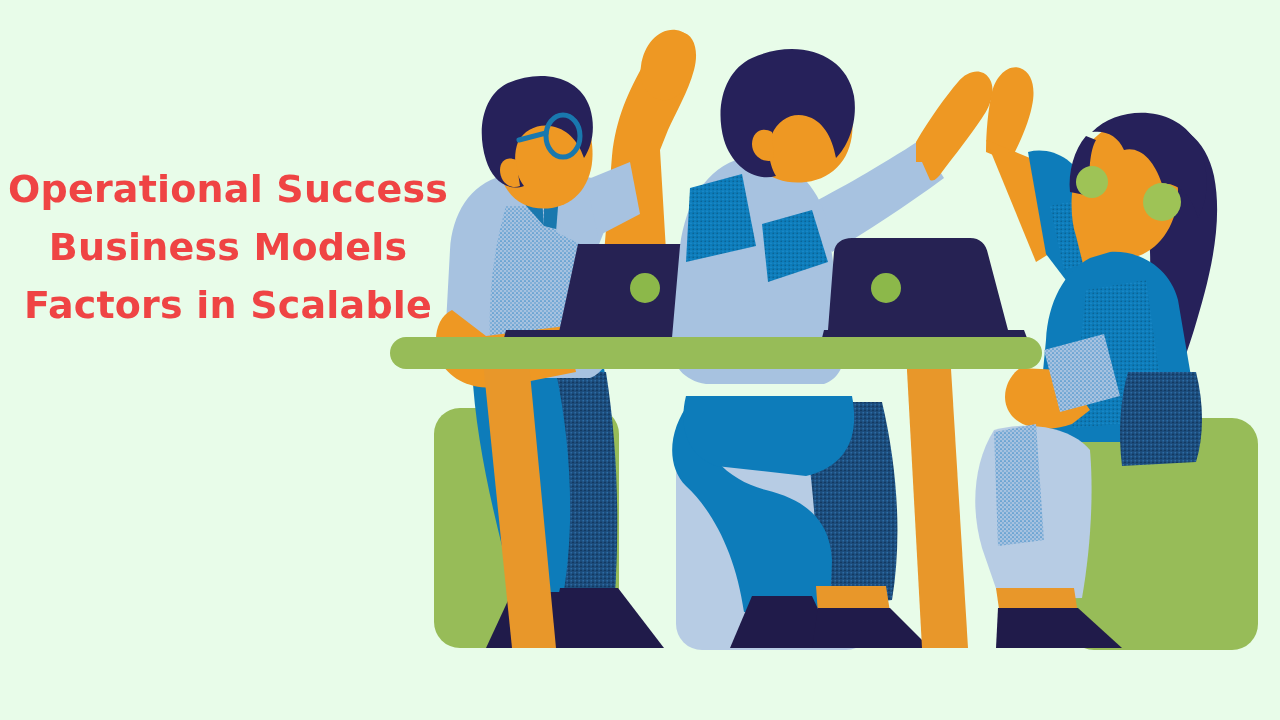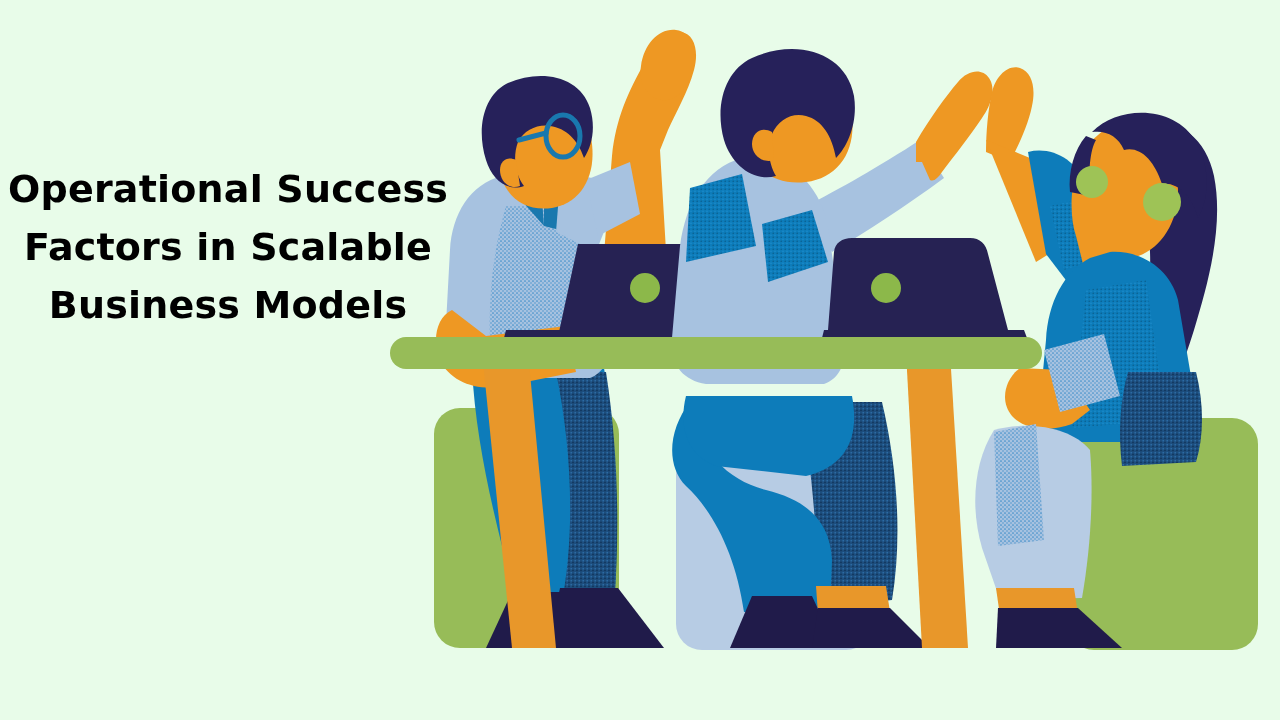--- a/index.html
+++ b/index.html
@@ -22,21 +22,21 @@
   #title-block {
     position: absolute;
     left: 8px;
     top: 160px;
     width: 440px;
     text-align: center;
     z-index: 30;
   }
   #title-block .line {
     display: block;
-    color: #000000;
+    color: #ef4444;
     font-family: "DejaVu Sans", sans-serif;
     font-weight: 700;
     font-size: 38px;
     line-height: 58px;
     letter-spacing: 0.2px;
     white-space: nowrap;
   }
   #illus {
     position: absolute;
     left: 0;
@@ -186,17 +186,17 @@
         <path d="M482 352 L528 352 L556 648 L512 648 Z" fill="#e8972a"></path>
         <path d="M906 352 L950 352 L968 648 L922 648 Z" fill="#e8972a"></path>
         <rect x="390" y="337" width="652" height="32" rx="16" fill="#97bc58"></rect>
       </g>
 
     </g>
   </svg>
 
   <div id="title-block" style="color: rgb(13, 13, 13);">
     <span class="line">Operational Success</span>
+    <span class="line">Business Models</span>
     <span class="line">Factors in Scalable</span>
-    <span class="line">Business Models</span>
   </div>
 
 </div>
 
 </body></html>

